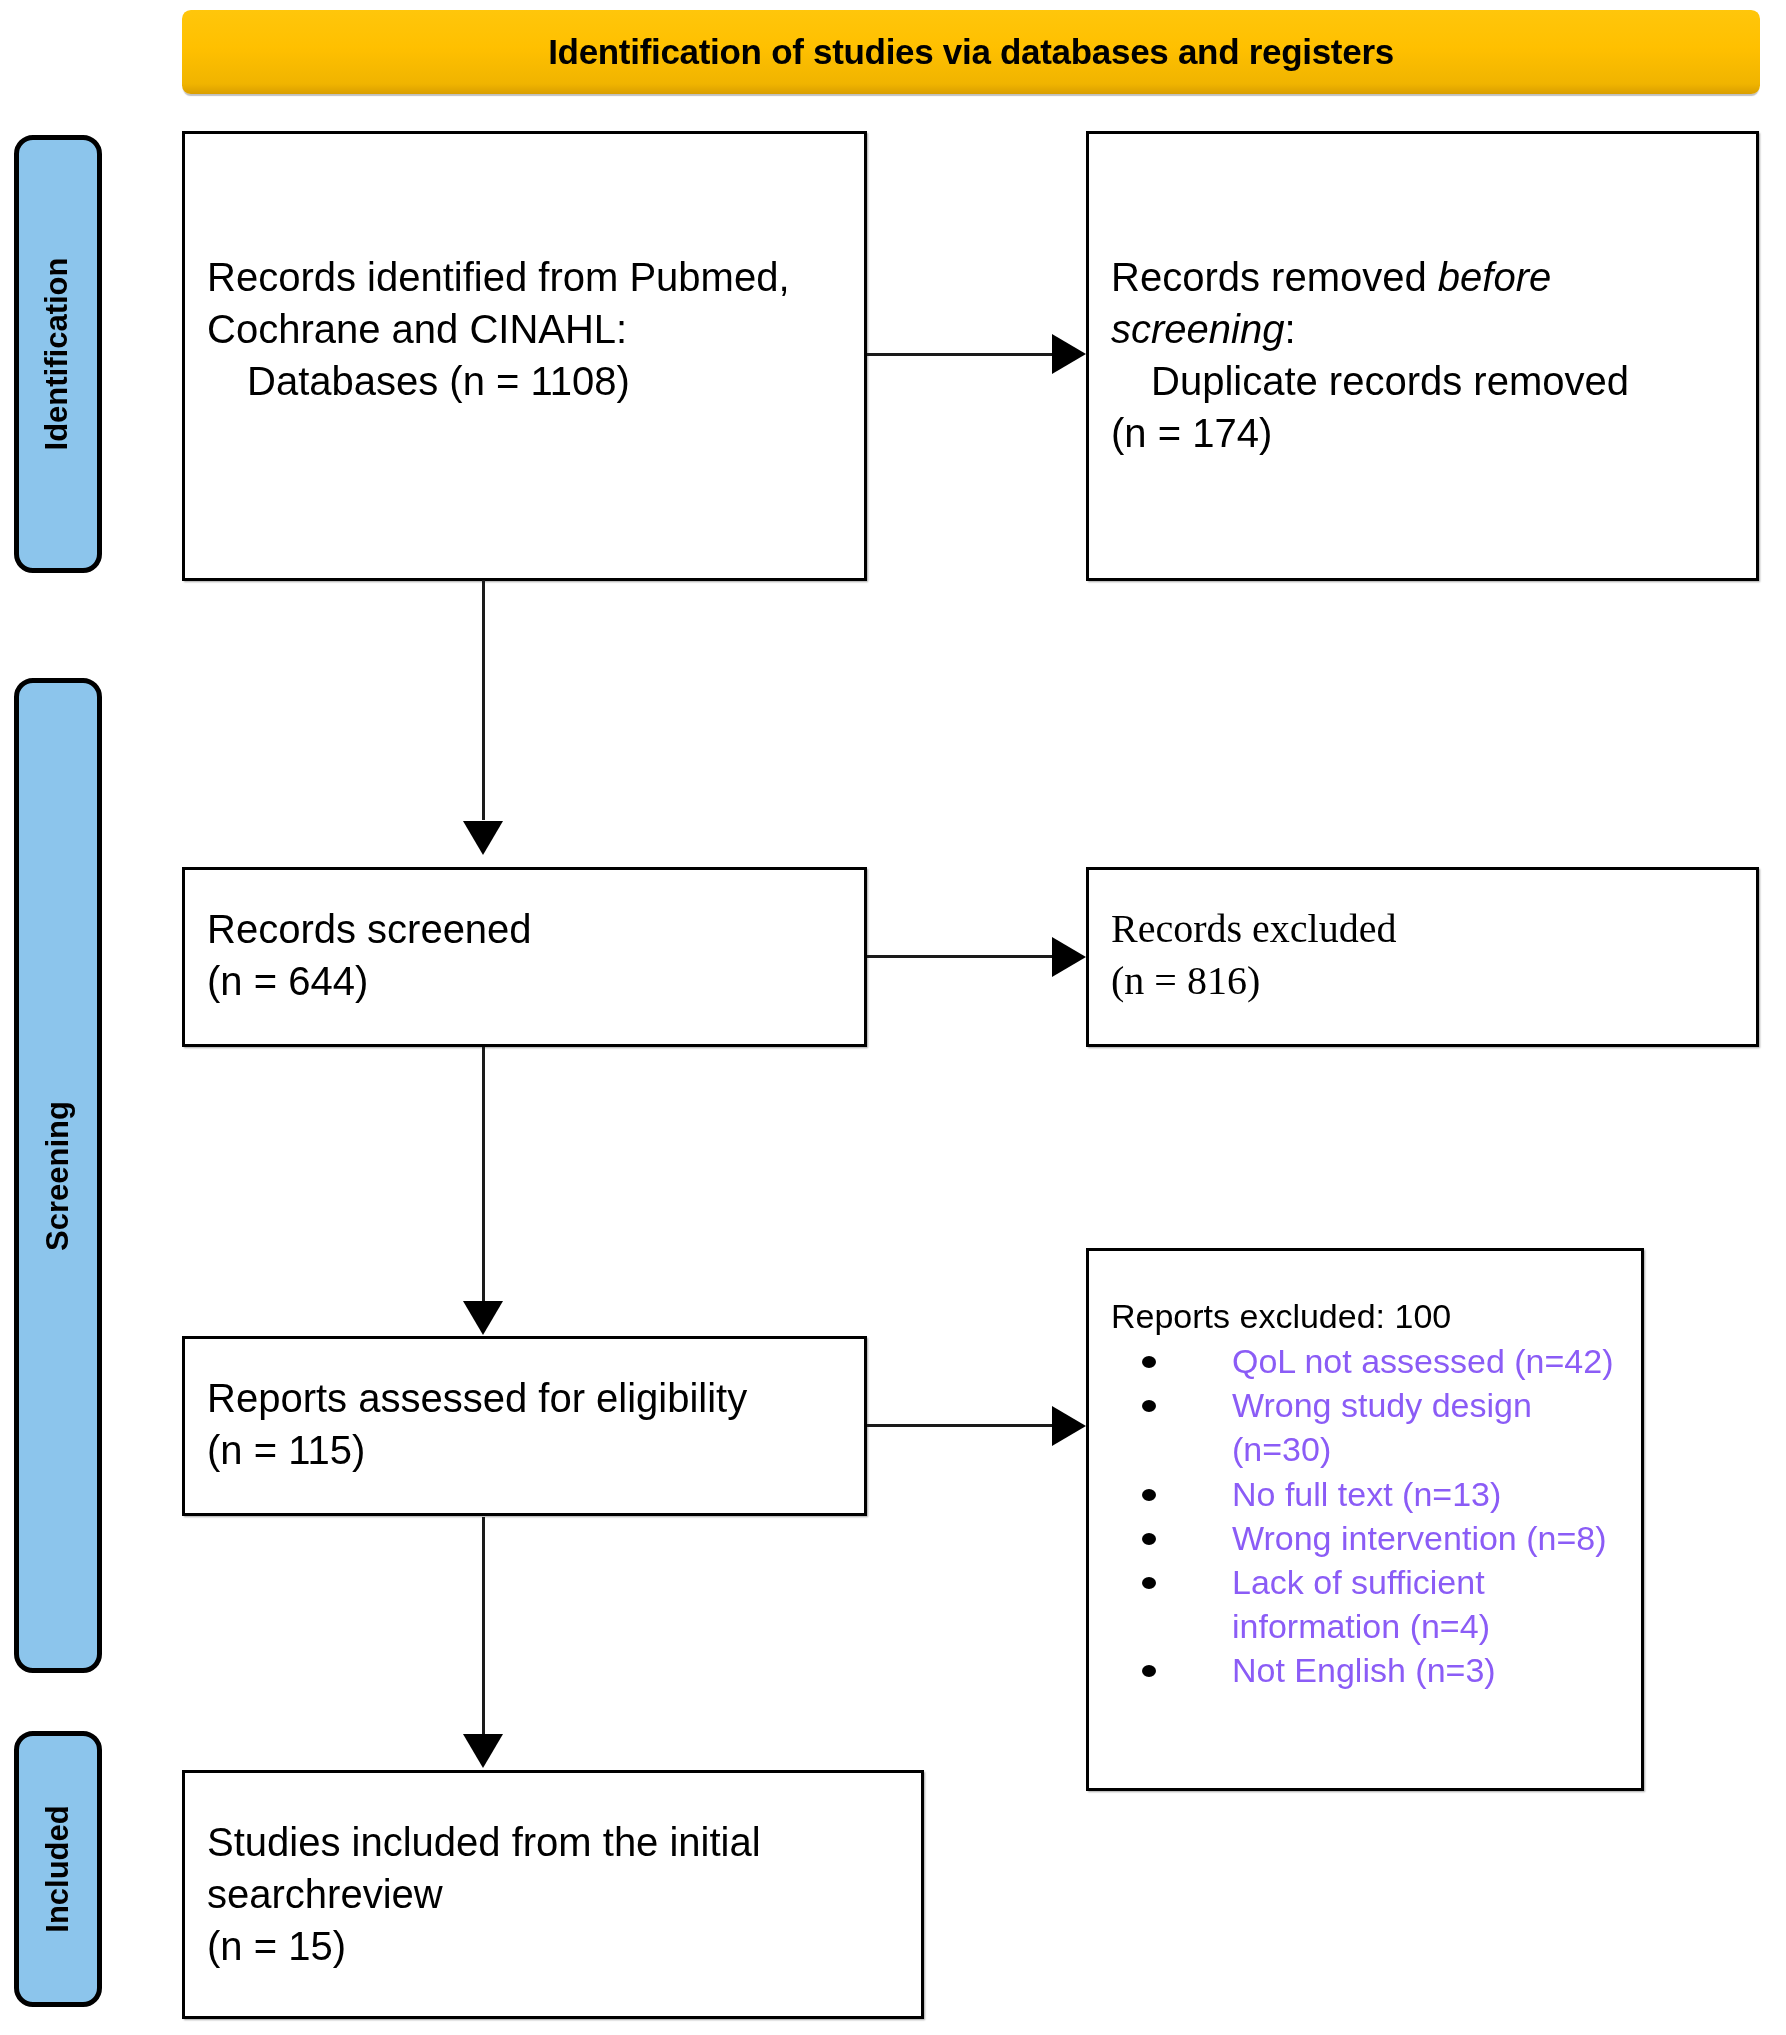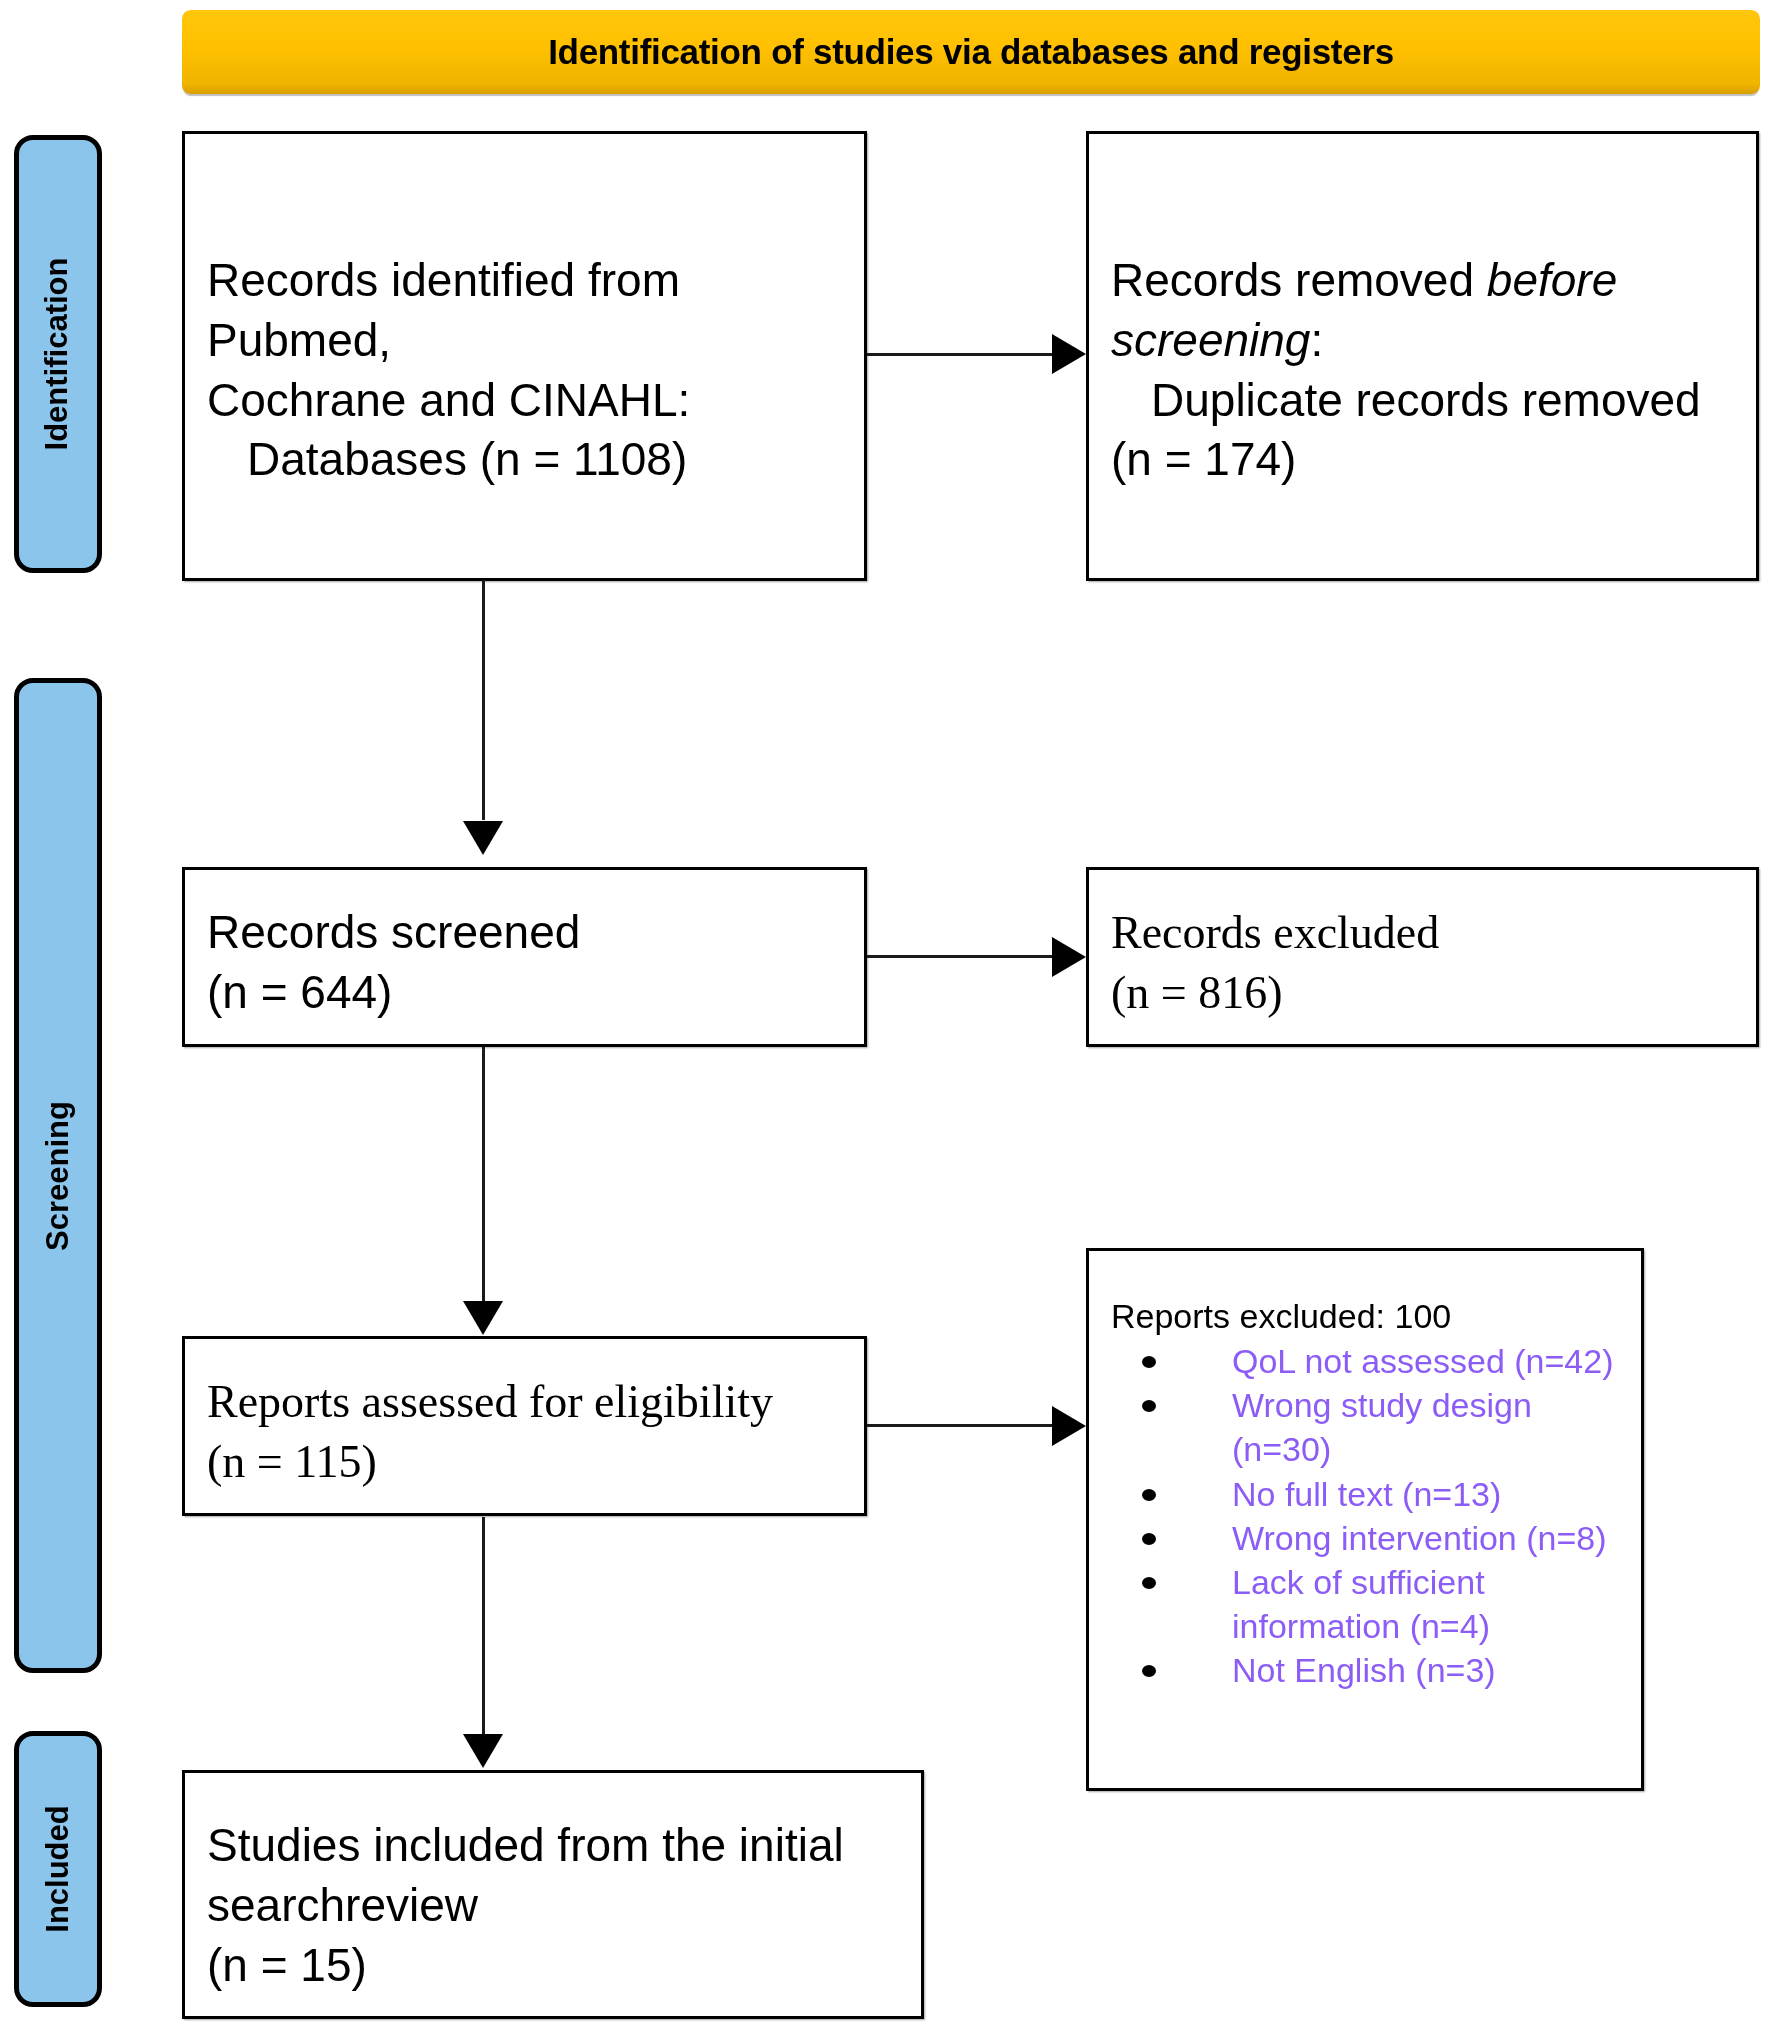--- a/index.html
+++ b/index.html
@@ -71,21 +71,21 @@
     position: absolute;
     background: #ffffff;
     border: 3.9px solid #000000;
     box-sizing: border-box;
     box-shadow: 1.7px 1.7px 1.7px -0.6px rgba(0,0,0,0.35);
   }
   .box-text {
     position: absolute;
     left: 22px;
     right: 15.4px;
-    font-size: 46px;
+    font-size: 40px;
     line-height: 1.30;
     color: #000000;
   }
   .box-text .ind {
     display: inline-block;
     width: 40px;
   }
   .box-text em {
     font-style: italic;
   }
@@ -96,21 +96,21 @@
   #box-excluded     { left: 1086px; top: 867px; width: 673px; height: 180px; }
   #box-assessed     { left: 182px;  top: 1336px; width: 685px; height: 180px; }
   #box-reports-excl { left: 1086px; top: 1248px; width: 558px; height: 543px; }
   #box-included     { left: 182px;  top: 1770px; width: 742px; height: 249px; }
 
   
   #box-identified .box-text   { top: 117px; }
   #box-removed .box-text      { top: 117px; }
   #box-screened .box-text     { top: 33px; }
   #box-excluded .box-text     { top: 33px; font-family: Liberation Serif, serif; }
-  #box-assessed .box-text     { top: 33px; font-family: Liberation Serif, serif; }
+  #box-assessed .box-text     { top: 33px; }
   #box-included .box-text     { top: 43px; }
 
   
   .excl-head {
     position: absolute;
     left: 22px;
     top: 43px;
     font-size: 34px;
     line-height: 1.30;
     color: #000000;

